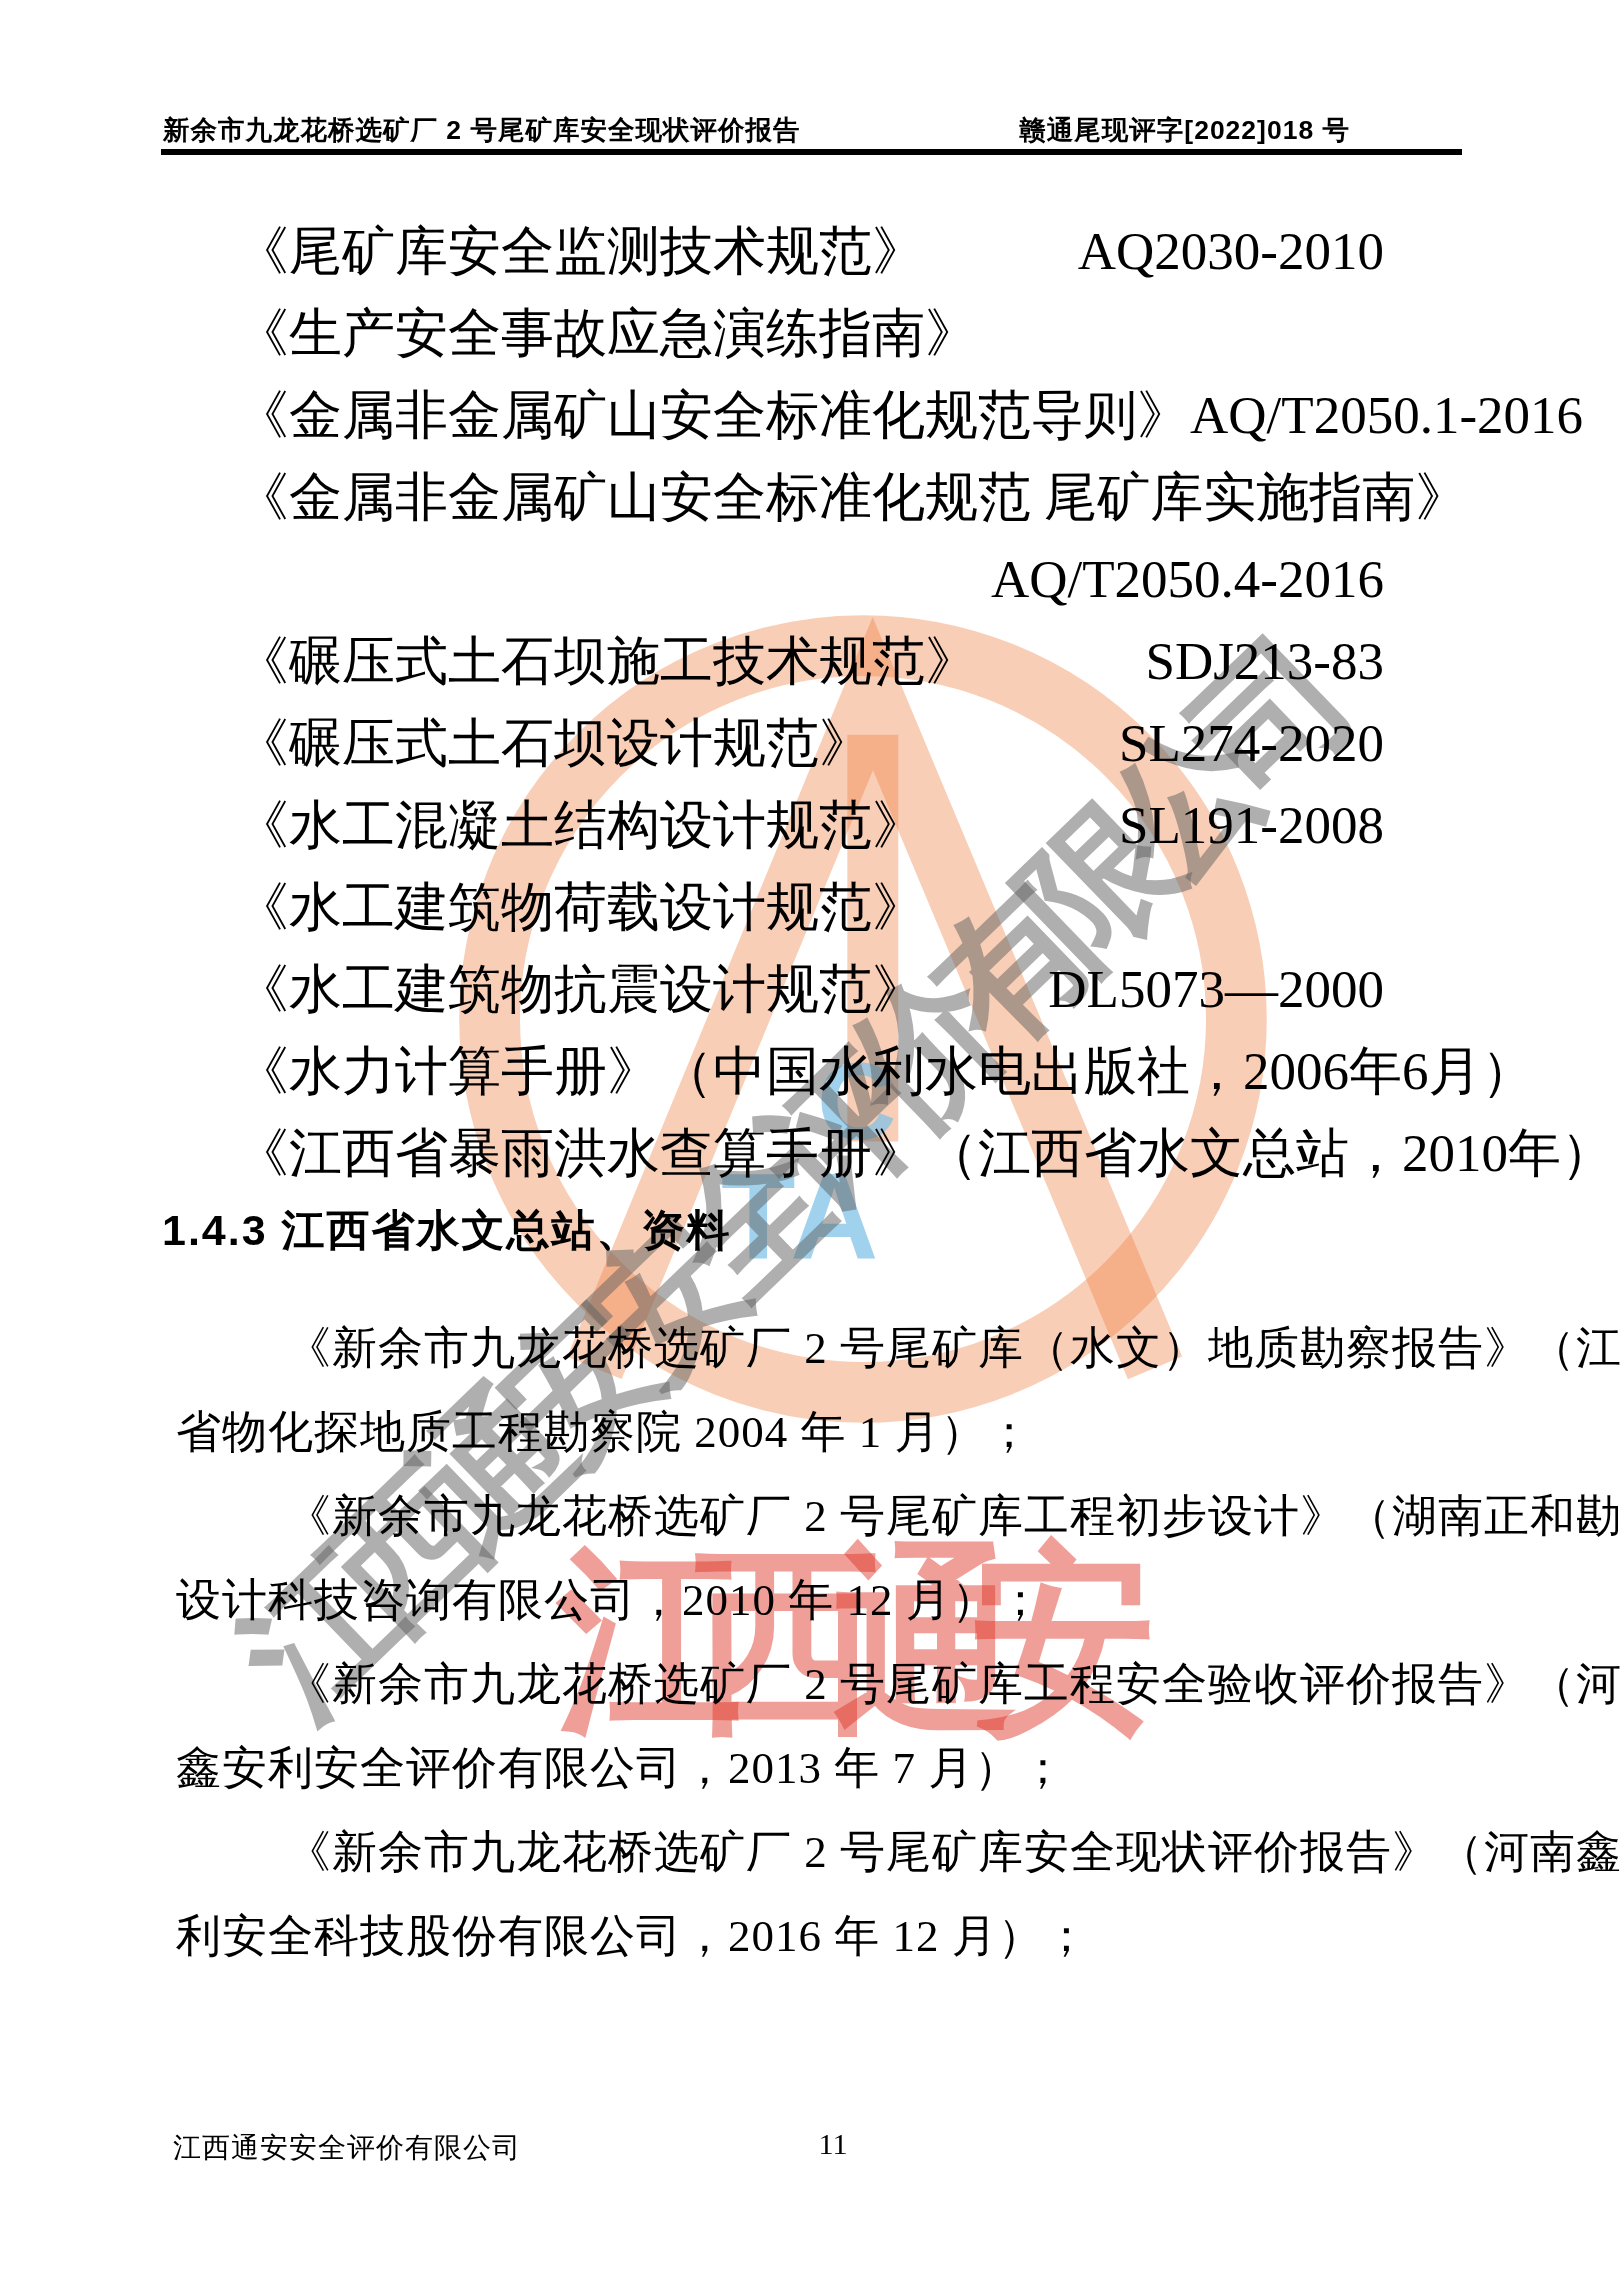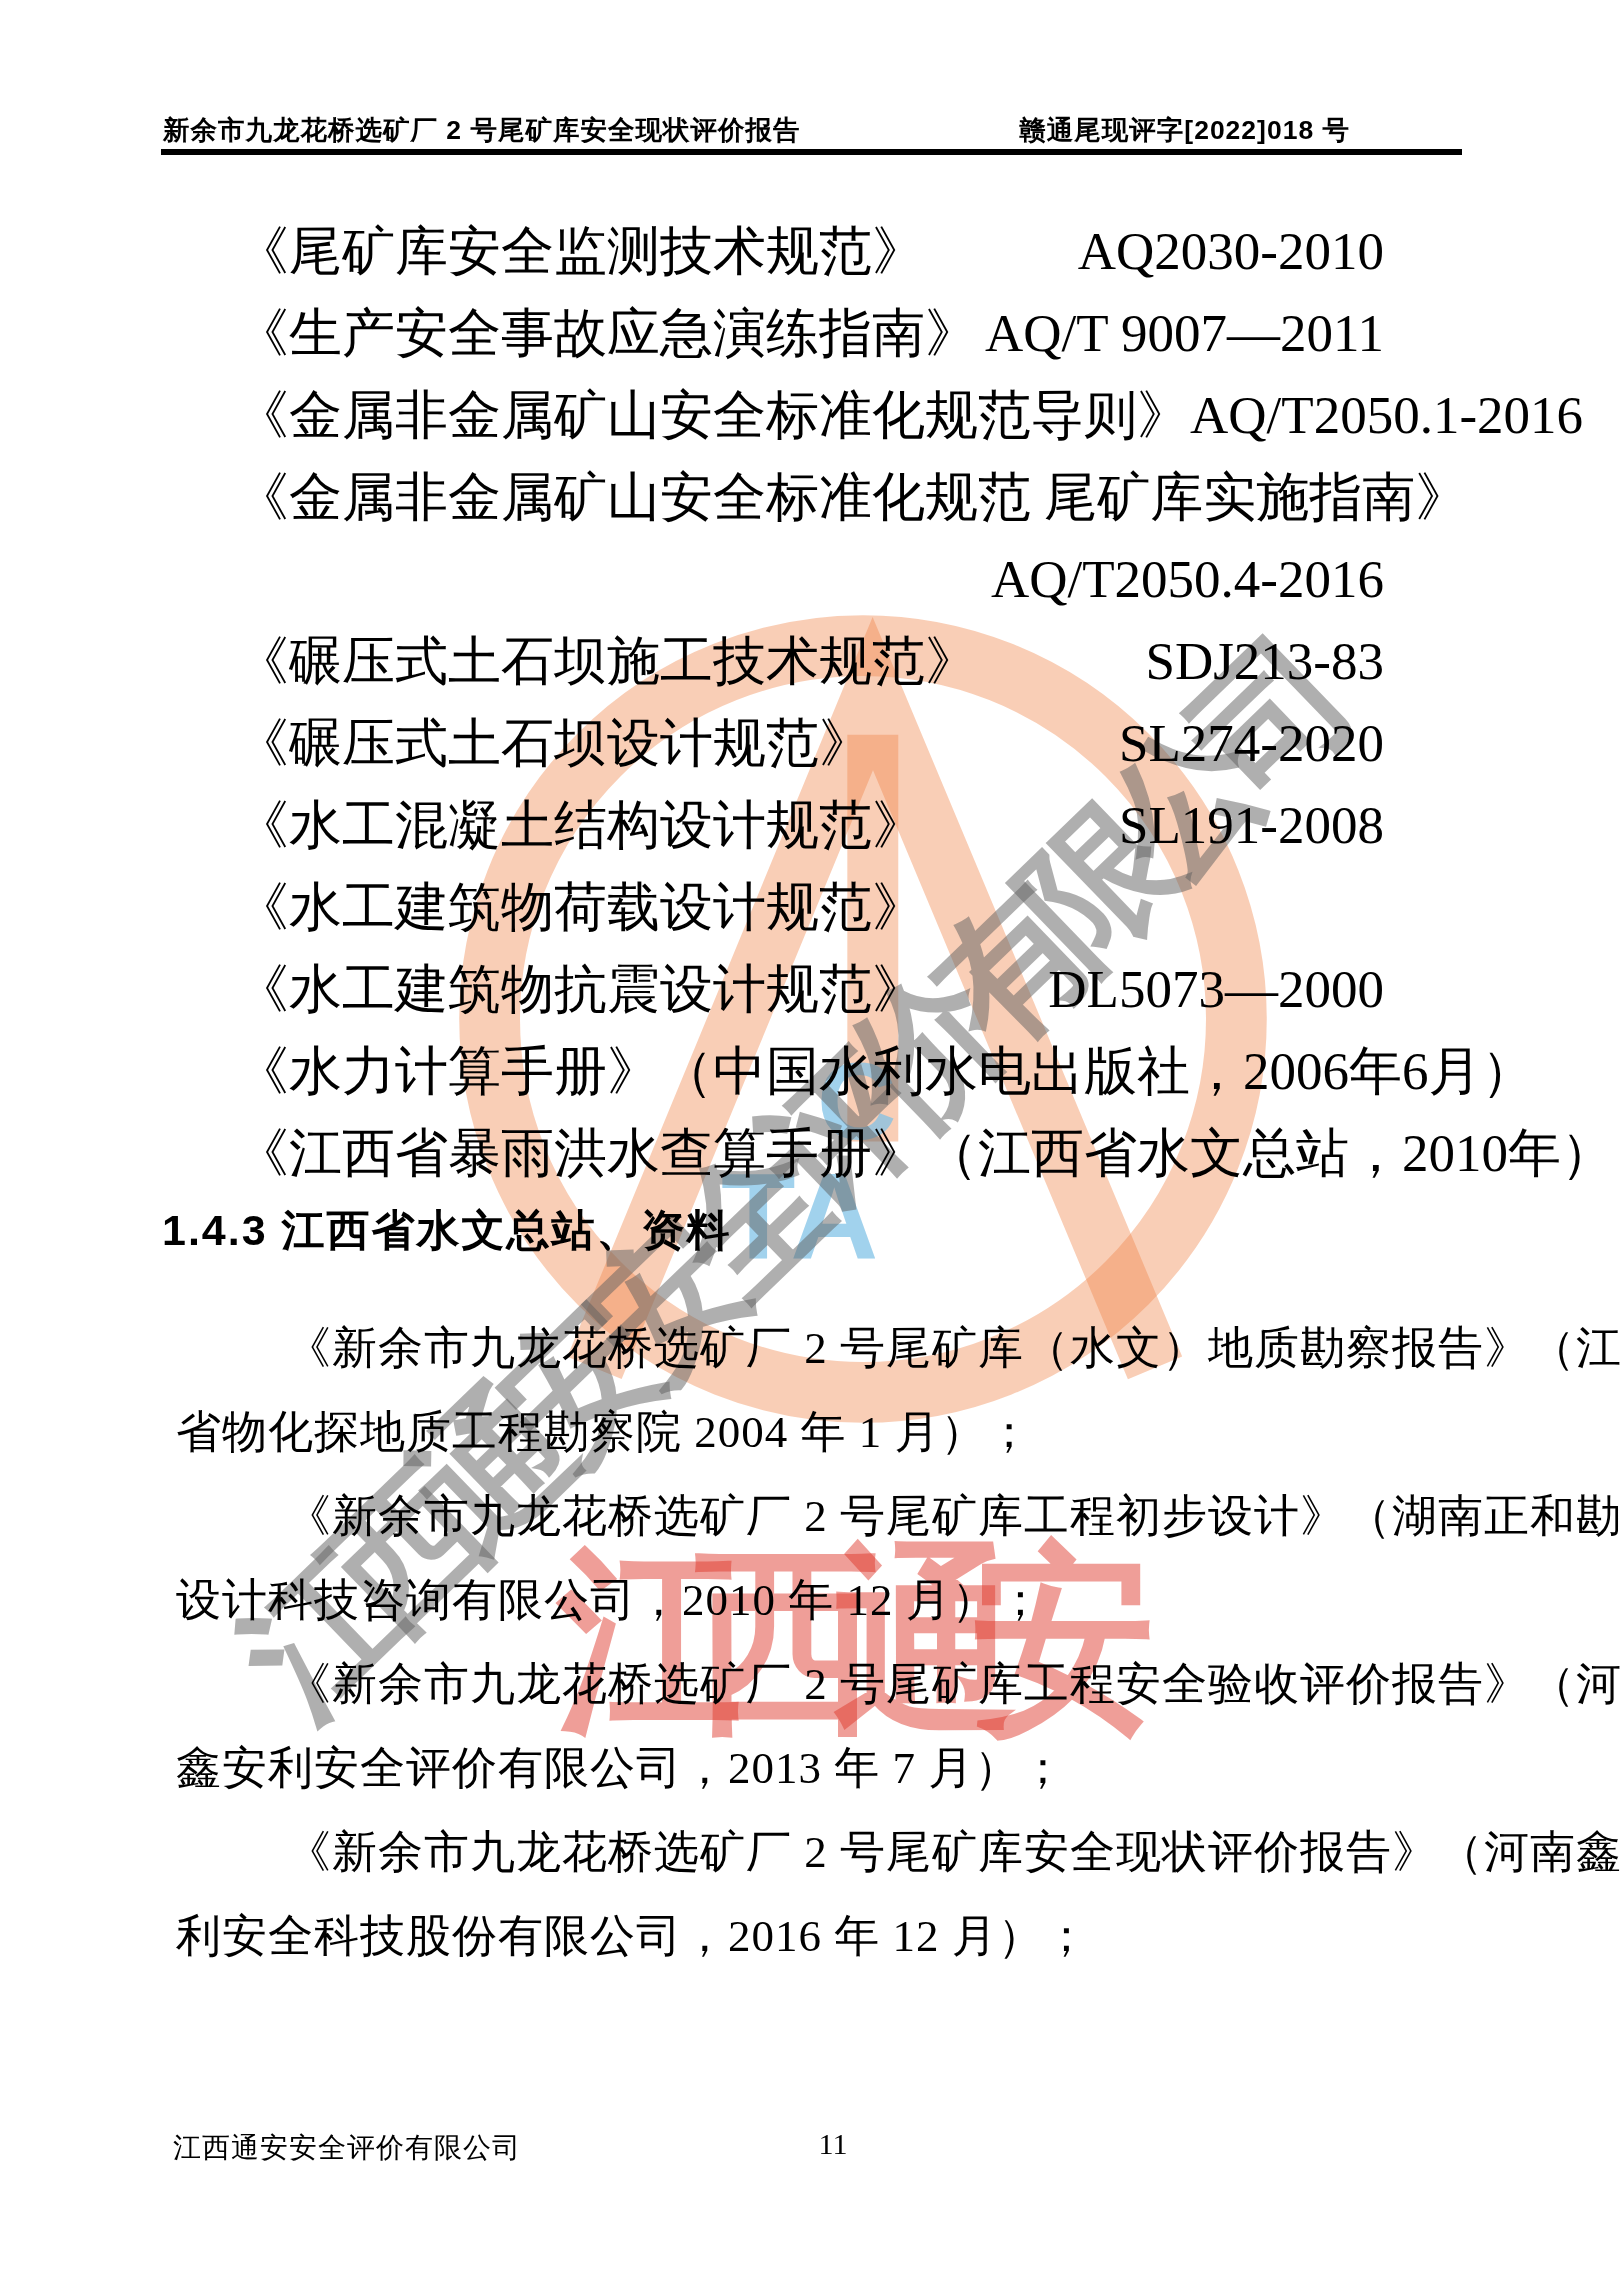--- a/index.html
+++ b/index.html
@@ -97,21 +97,20 @@
   <div class="hdr-rule"></div>
 
   <div class="std-list" id="std-list">
   <div class="std-row">
     <span class="std-name">《尾矿库安全监测技术规范》</span>
     <span class="std-code">AQ2030-2010</span>
   </div>
 
   <div class="std-row">
     <span class="std-name">《生产安全事故应急演练指南》</span>
-    <span class="std-code">AQ/T 9007—2011</span>
   </div>
 
   <div class="std-row">
     <span class="std-name">《金属非金属矿山安全标准化规范导则》</span>
     <span class="std-code">AQ/T2050.1-2016</span>
   </div>
 
   <div class="std-row">
     <span class="std-name">《金属非金属矿山安全标准化规范 尾矿库实施指南》</span>
     <span class="std-code"></span>

